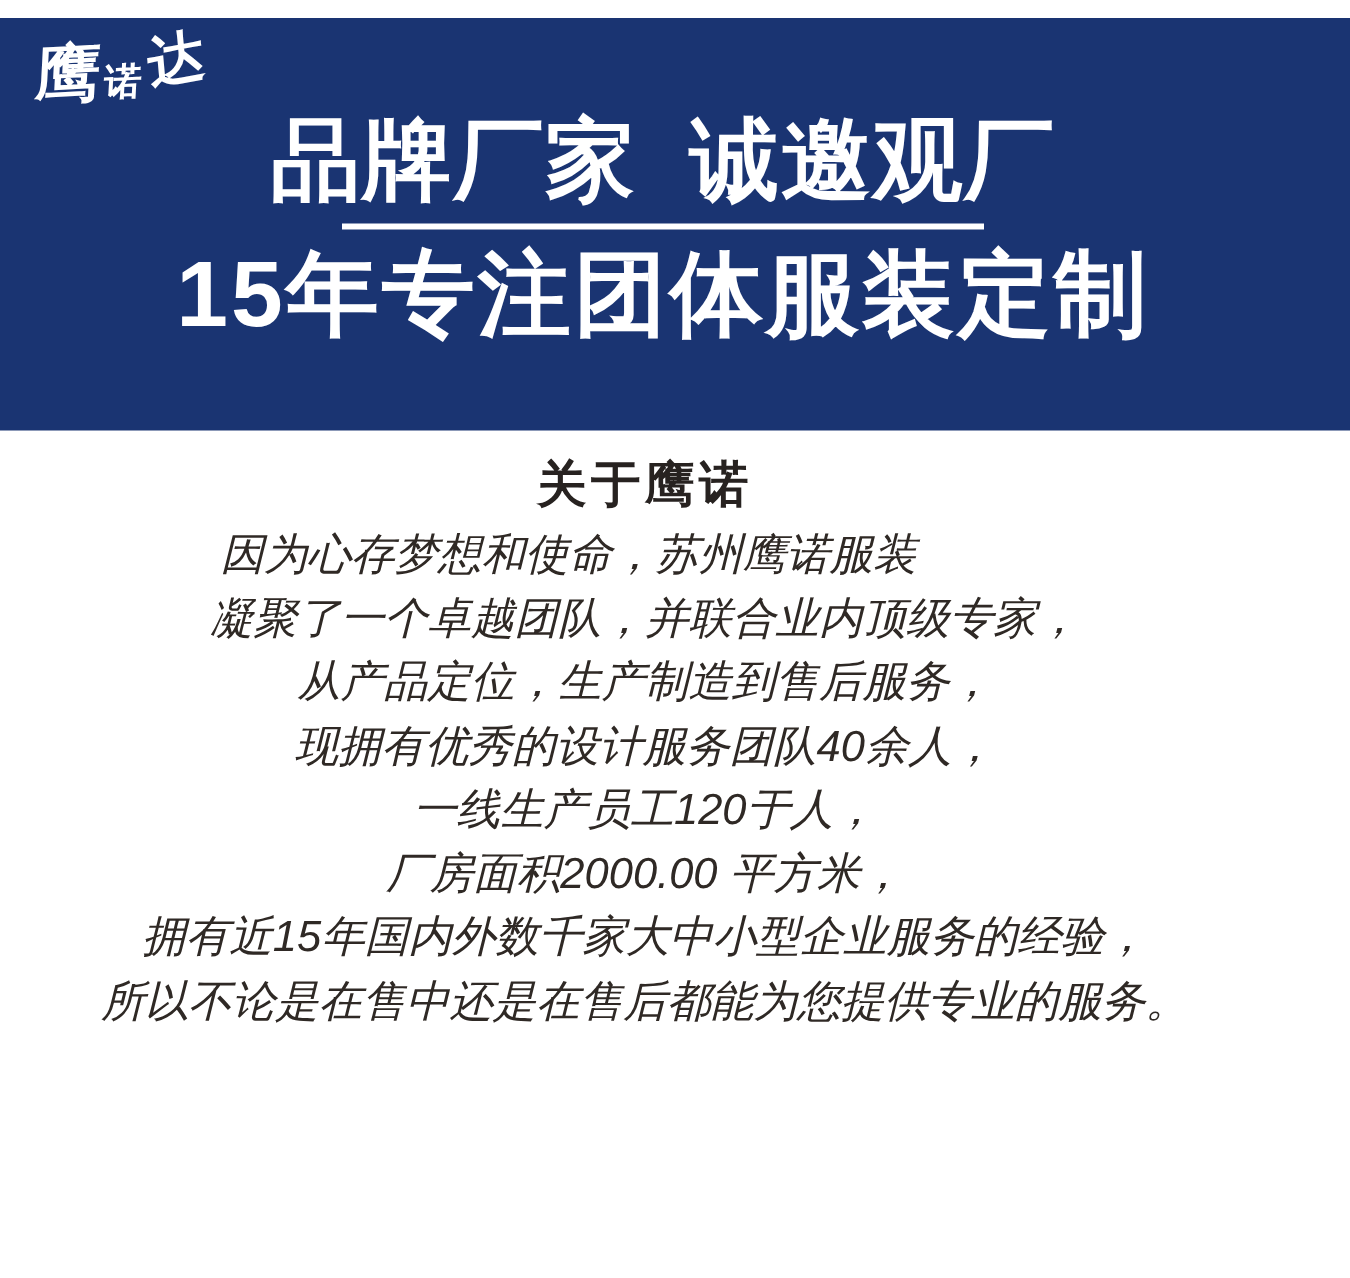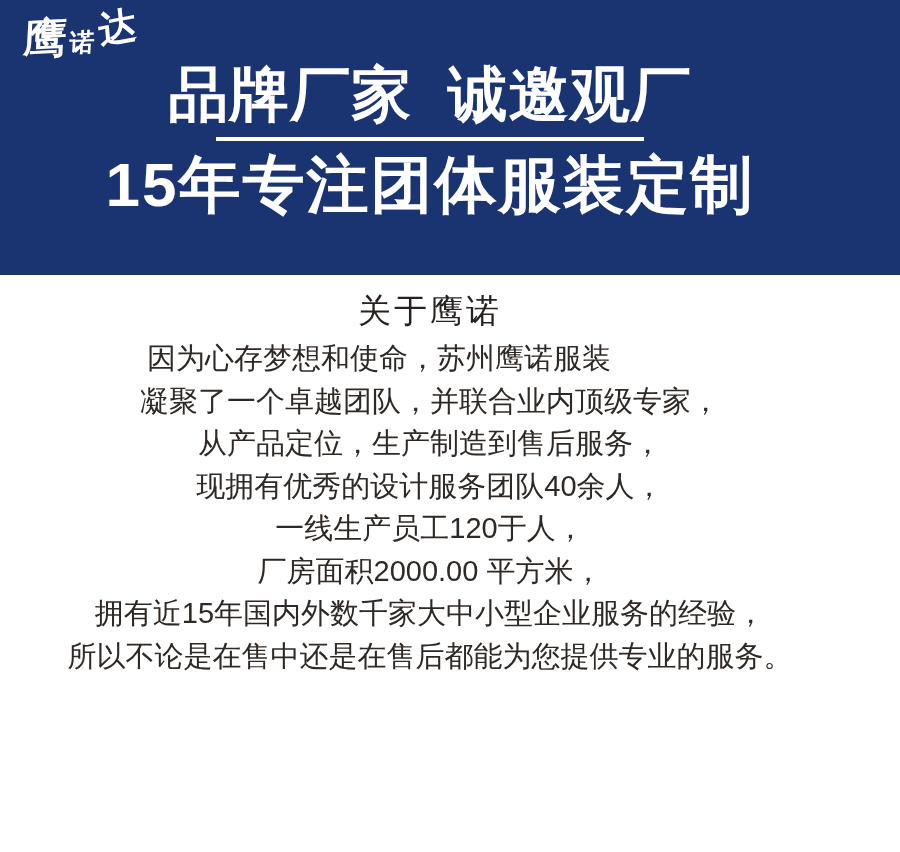--- a/index.html
+++ b/index.html
@@ -18,21 +18,21 @@
   }
   
   .banner {
     position: relative;
     width: 900px;
     height: 275px;
     background: var(--banner-bg, #1a3472);
   }
   .banner-inner {
     width: 860px;          
-    margin: 0;
+    margin: 12px;
     text-align: center;
   }
   .logo {
     position: absolute;
     top: 10px;
     left: 24px;
     display: flex;
     align-items: flex-end;
     color: var(--banner-text, #ffffff);
     font-family: "DejaVu Serif", cursive, serif;
@@ -72,30 +72,31 @@
     padding-top: 16px;
   }
   .about-inner {
     width: 860px;          
     text-align: center;
   }
   .about-heading {
     margin: 0;
     font-size: 33px;
     line-height: 40px;
-    font-weight: normal;
+    font-weight: bold;
     color: var(--heading-text, #272220);
     letter-spacing: 3px;
   }
   .body-text {
     margin-top: 6px;
     font-size: 29px;
     line-height: 42.5px;
     font-weight: 500;
     color: var(--body-textcol, #2f2925);
+    font-style: italic;
   }
   .body-text .line { white-space: pre; }
   .body-text .shift-left { padding-right: 102px; }  
 </style>
 </head>
 <body>
 
 <div class="page">
 
   <div class="banner">

